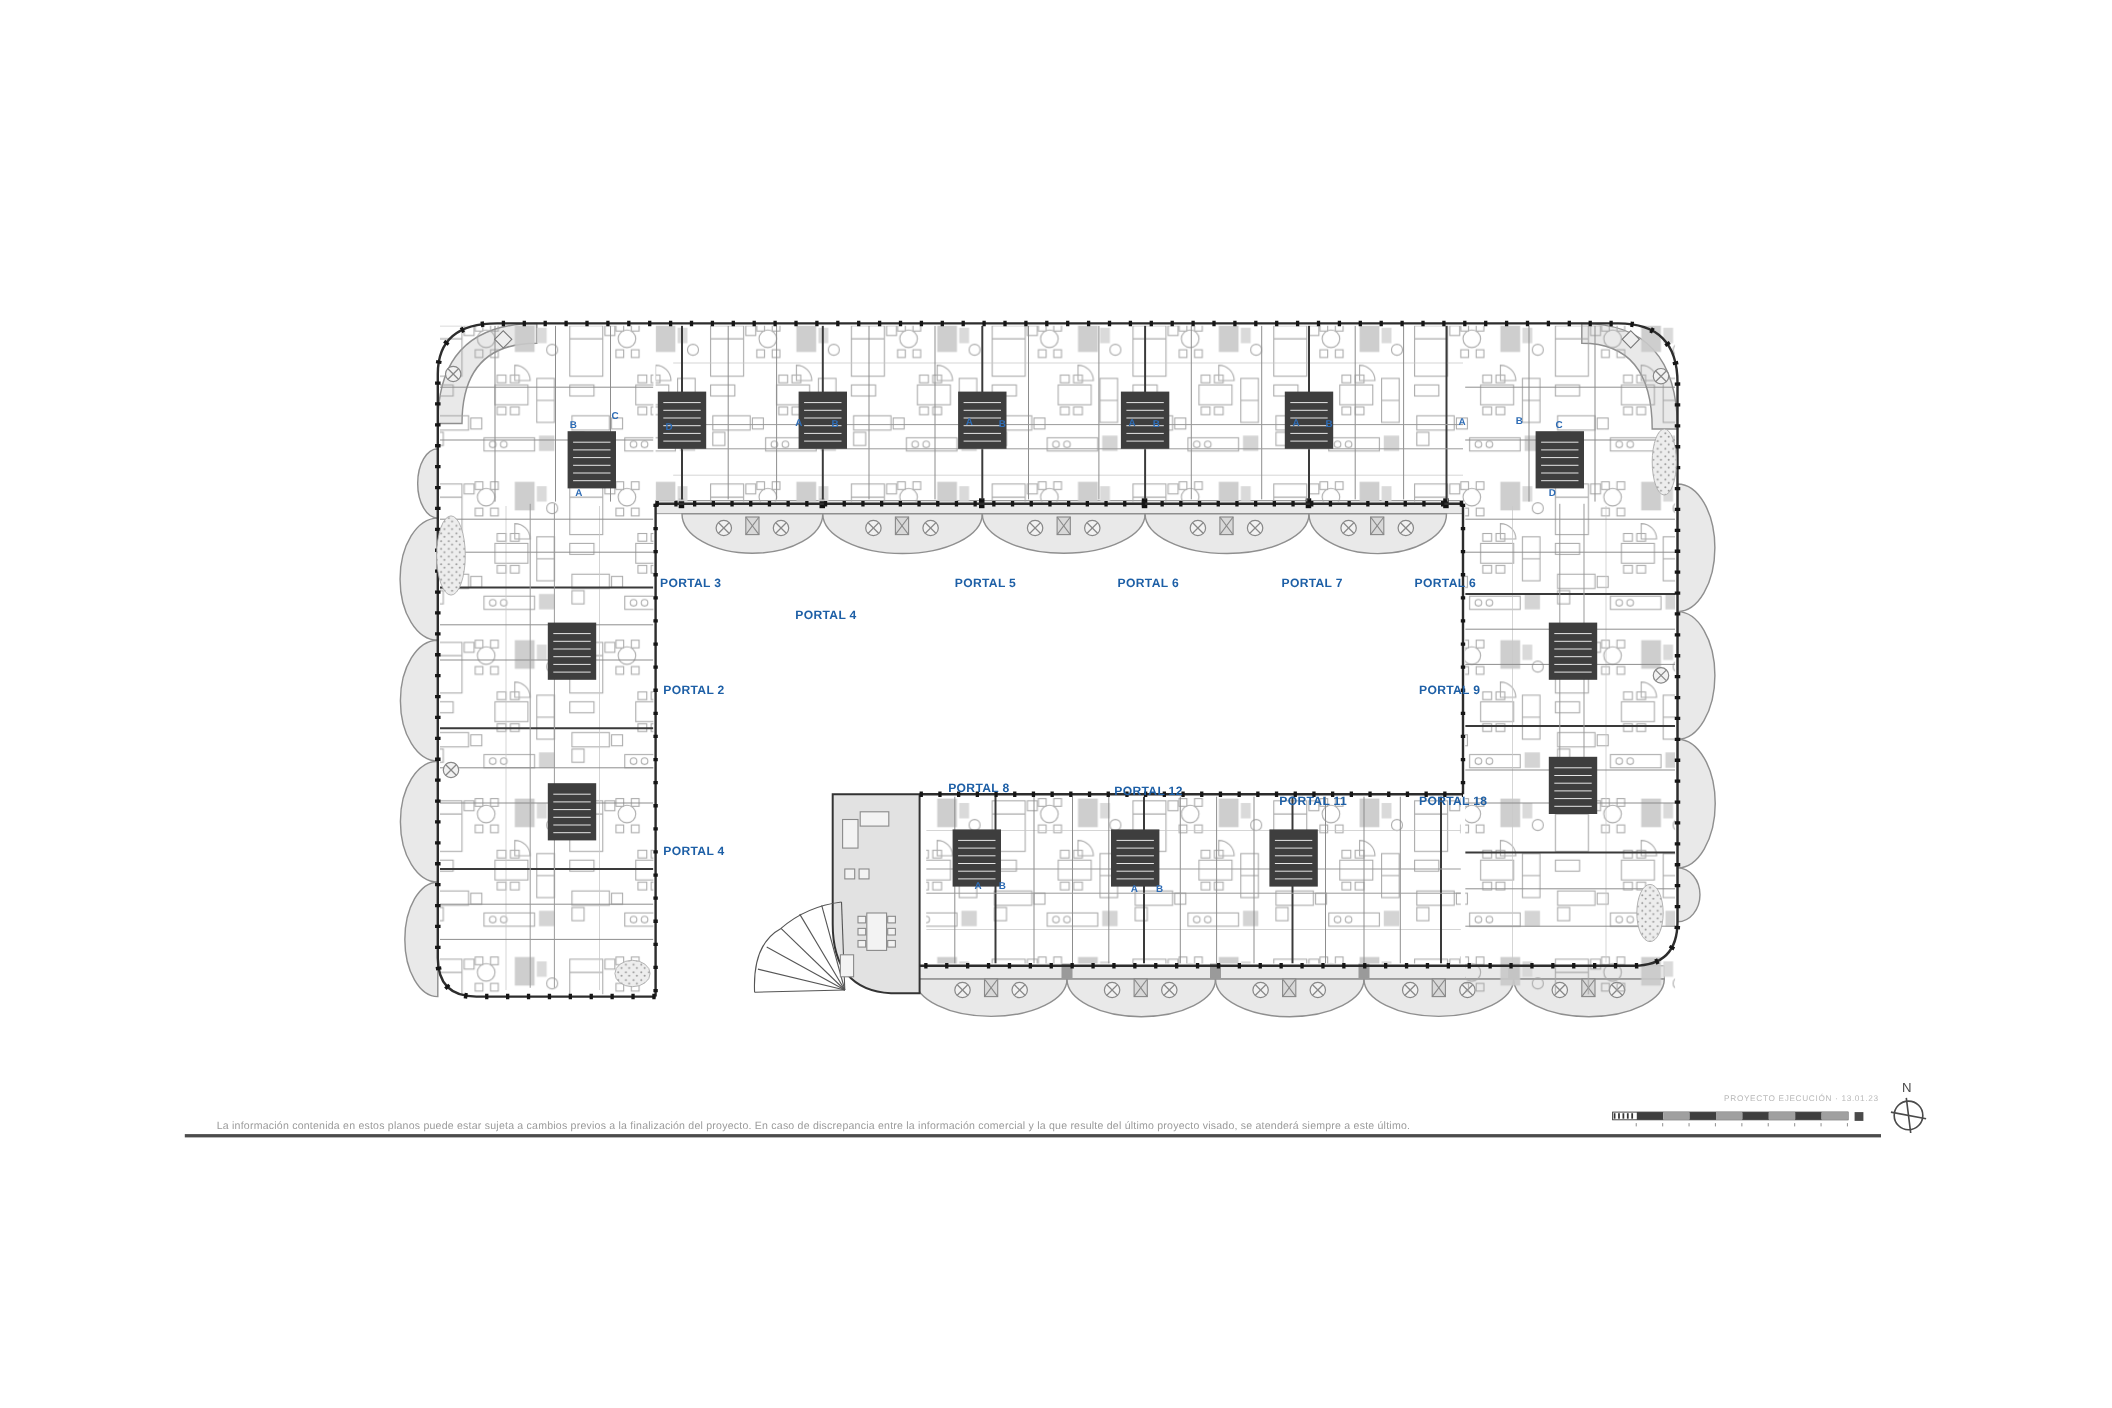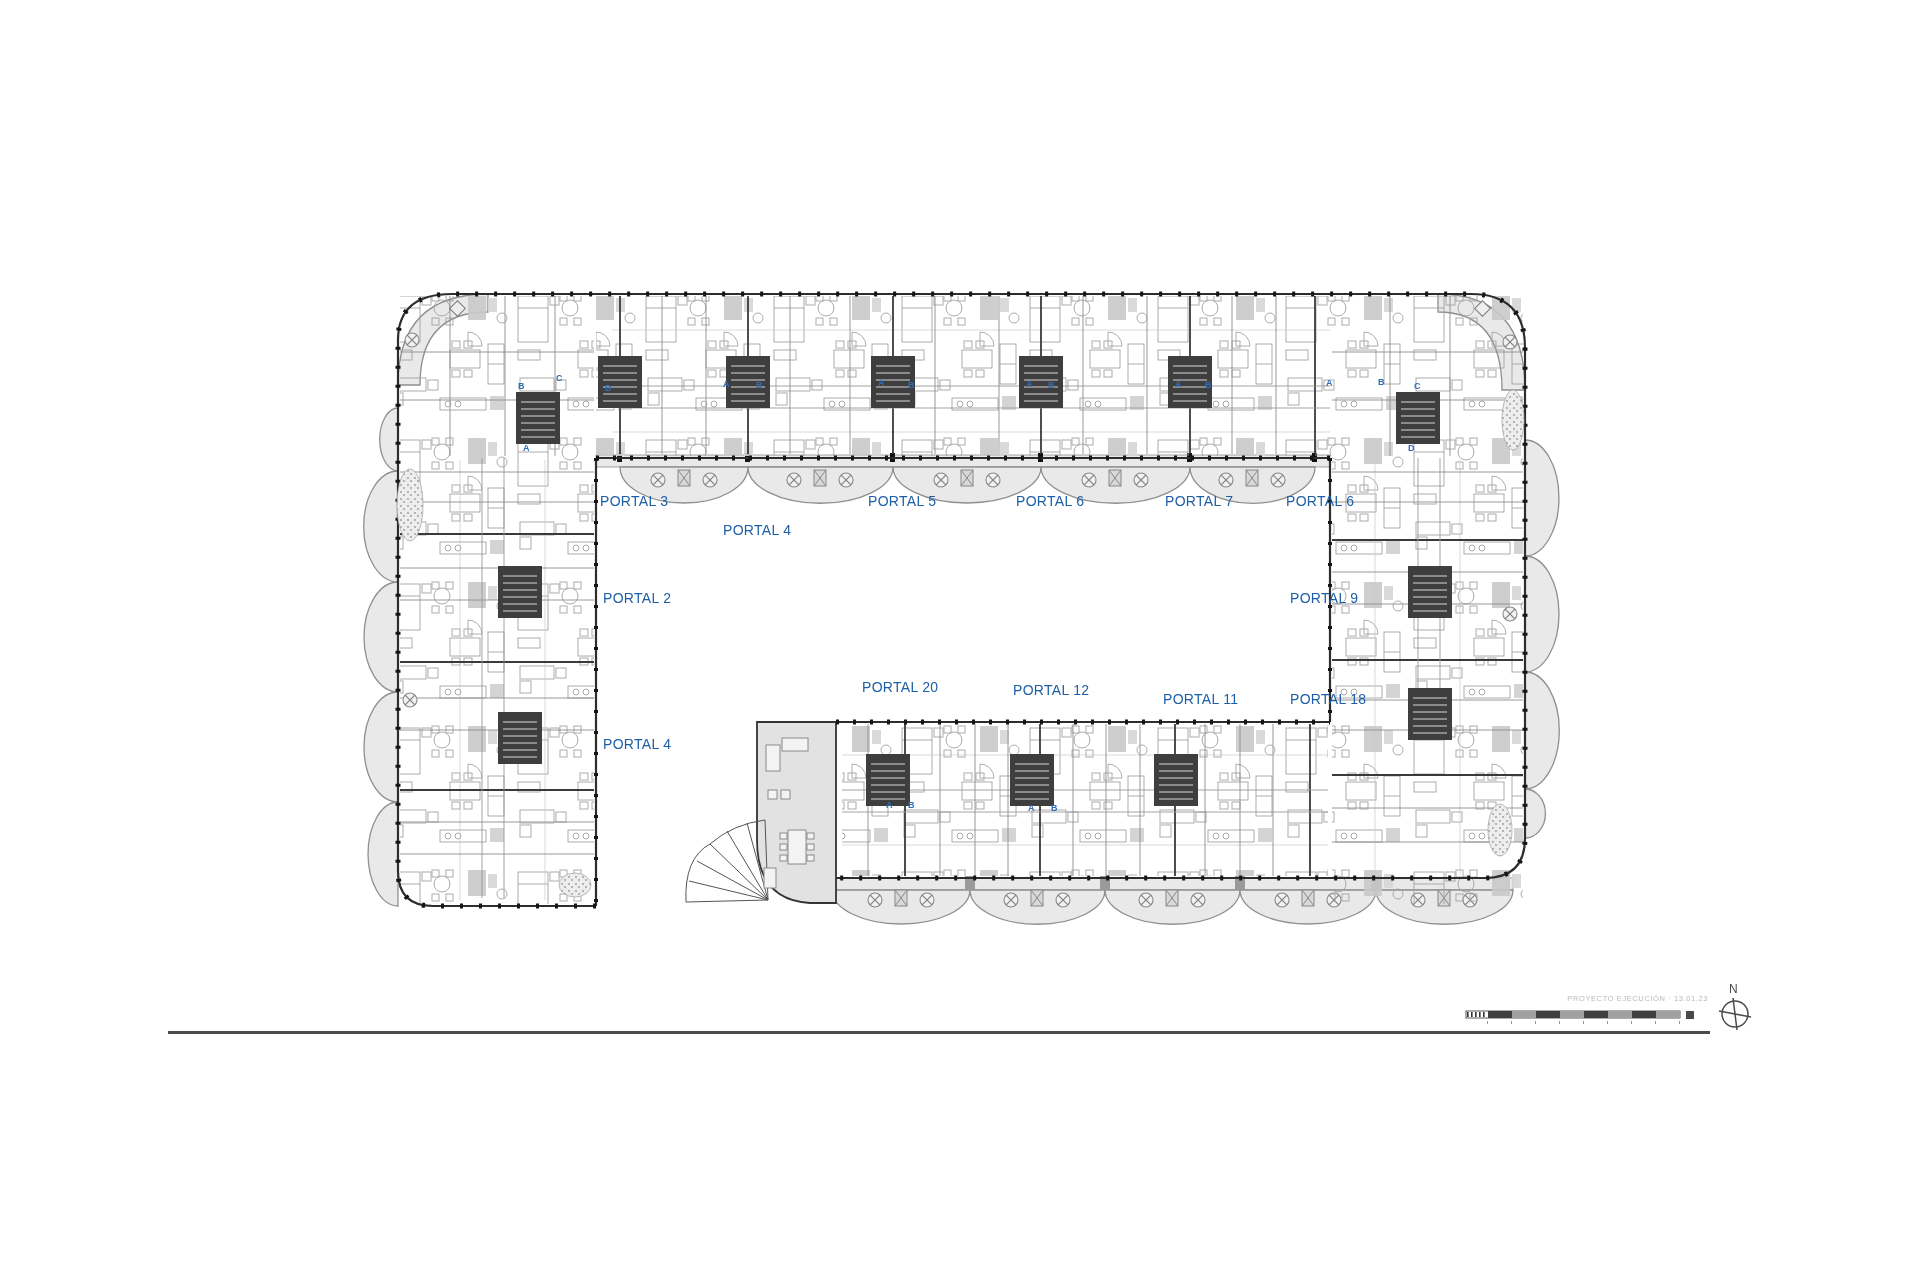--- a/index.html
+++ b/index.html
@@ -1,20 +1,20 @@
 <!DOCTYPE html>
 <html><head>
 <meta charset="utf-8">
 <style>
   html,body{margin:0;padding:0;background:#ffffff;}
   .page{position:relative;width:1920px;height:1280px;background:#ffffff;overflow:hidden;
         font-family:"Liberation Sans", sans-serif;}
   .plan-svg{position:absolute;left:0;top:0;}
-  .portal-label{position:absolute;font-size:14px;font-weight:normal;color:#1d5fa6;
-        letter-spacing:.3px;white-space:nowrap;}
+  .portal-label{position:absolute;font-size:11px;font-weight:bold;color:#1d5fa6;
+        letter-spacing:.3px;white-space:nowrap;margin-top:32px;}
   .um{position:absolute;font-size:9px;font-weight:bold;color:#2e6cb5;white-space:nowrap;}
   .disclaimer{position:absolute;left:197px;top:1018px;width:1300px;font-size:9.6px;
         color:#9a9a9a;letter-spacing:.2px;white-space:nowrap;}
   .footer-rule{position:absolute;left:168px;top:1031px;width:1542px;height:3px;background:#4c4c4c;}
   .project-ref{position:absolute;left:1430px;top:994px;width:278px;text-align:right;
         font-size:7.5px;color:#b8b8b8;letter-spacing:.6px;white-space:nowrap;}
   .footer-svg{position:absolute;left:1455px;top:970px;}
 </style>
 </head>
 <body>
@@ -280,21 +280,21 @@
   <div class="portal-label" style="left:600px;top:493px">PORTAL 3</div>
   <div class="portal-label" style="left:723px;top:522px">PORTAL 4</div>
   <div class="portal-label" style="left:868px;top:493px">PORTAL 5</div>
   <div class="portal-label" style="left:1016px;top:493px">PORTAL 6</div>
   <div class="portal-label" style="left:1165px;top:493px">PORTAL 7</div>
   <div class="portal-label" style="left:1286px;top:493px">PORTAL 6</div>
   <div class="portal-label" style="left:1290px;top:590px">PORTAL 9</div>
   <div class="portal-label" style="left:1290px;top:691px">PORTAL 18</div>
   <div class="portal-label" style="left:1163px;top:691px">PORTAL 11</div>
   <div class="portal-label" style="left:1013px;top:682px">PORTAL 12</div>
-  <div class="portal-label" style="left:862px;top:679px">PORTAL 20</div>
+  <div class="portal-label" style="left:862px;top:679px">PORTAL 8</div>
 
   <span class="um" style="left:518px;top:381px">B</span>
   <span class="um" style="left:556px;top:373px">C</span>
   <span class="um" style="left:523px;top:443px">A</span>
   <span class="um" style="left:605px;top:383px">D</span>
   <span class="um" style="left:723px;top:379px">A</span>
   <span class="um" style="left:756px;top:380px">B</span>
   <span class="um" style="left:878px;top:378px">A</span>
   <span class="um" style="left:908px;top:380px">B</span>
   <span class="um" style="left:1026px;top:379px">A</span>
@@ -303,20 +303,21 @@
   <span class="um" style="left:1205px;top:380px">B</span>
   <span class="um" style="left:1326px;top:378px">A</span>
   <span class="um" style="left:1378px;top:377px">B</span>
   <span class="um" style="left:1414px;top:381px">C</span>
   <span class="um" style="left:1408px;top:443px">D</span>
   <span class="um" style="left:886px;top:800px">A</span>
   <span class="um" style="left:908px;top:800px">B</span>
   <span class="um" style="left:1028px;top:803px">A</span>
   <span class="um" style="left:1051px;top:803px">B</span>
 
+  <div class="disclaimer">La información contenida en estos planos puede estar sujeta a cambios previos a la finalización del proyecto. En caso de discrepancia entre la información comercial y la que resulte del último proyecto visado, se atenderá siempre a este último.</div>
   <div class="footer-rule"></div>
   <div class="project-ref">PROYECTO EJECUCIÓN · 13.01.23</div>
 
   <svg class="footer-svg" width="310" height="90" viewBox="1455 970 310 90">
 
     <g>
       <rect x="1466" y="1011" width="214" height="7" fill="#ffffff" stroke="#333333" stroke-width="0.8"></rect>
       <rect x="1467" y="1012" width="1.6" height="5" fill="#333333"></rect>
       <rect x="1471" y="1012" width="1.6" height="5" fill="#333333"></rect>
       <rect x="1475" y="1012" width="1.6" height="5" fill="#333333"></rect>

